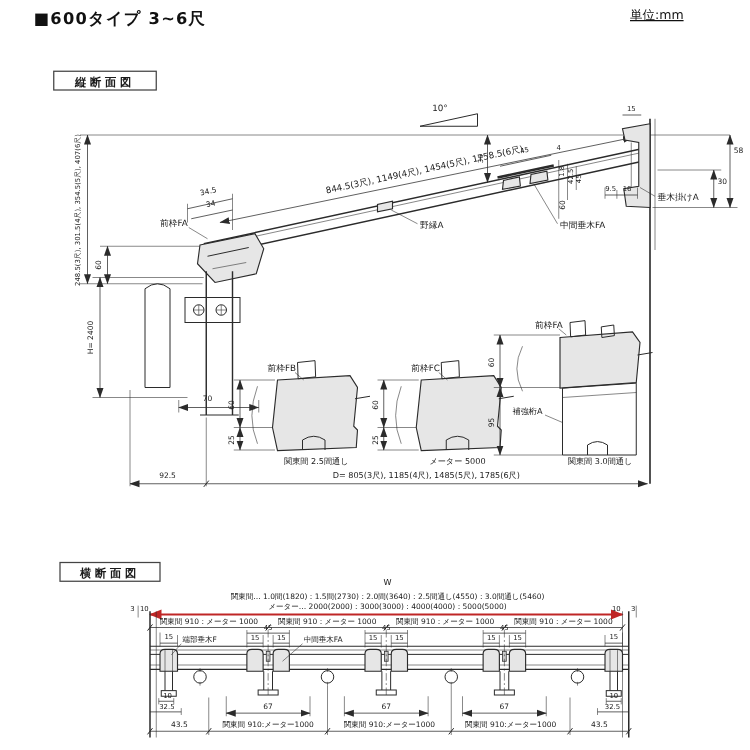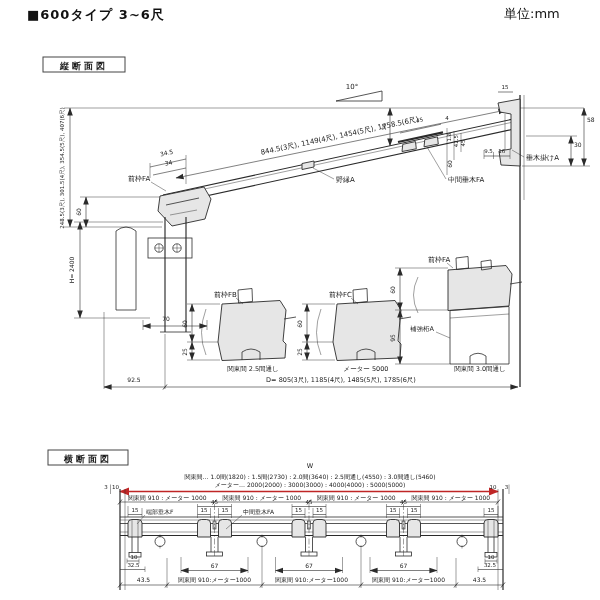--- a/index.html
+++ b/index.html
@@ -1,19 +1,19 @@
 <!DOCTYPE html>
 <html><head>
 <meta charset="utf-8">
 <style>
   html,body{margin:0;padding:0;background:#fff;}
   .page{position:relative;width:600px;height:600px;background:#ffffff;overflow:hidden;
         font-family:"DejaVu Sans","Liberation Sans",sans-serif;color:#111;}
   .title{position:absolute;left:27px;top:6px;font-size:13px;font-weight:bold;letter-spacing:1px;}
-  .unit{position:absolute;left:504px;top:5px;font-size:13px;}
+  .unit{position:absolute;left:504px;top:5px;font-size:10px;text-decoration:underline;}
   svg{position:absolute;left:0;top:0;}
   svg text{font-family:"DejaVu Sans","Liberation Sans",sans-serif;fill:#1a1a1a;}
   .t55{font-size:5.5px}.t6{font-size:6px}.t65{font-size:6.5px}.t7{font-size:7px}
   .t9{font-size:9px;font-weight:bold;letter-spacing:3px}
   .mid{text-anchor:middle}
   .thin{stroke:#2b2b2b;stroke-width:0.45;fill:none}
   .dim{stroke:#2b2b2b;stroke-width:0.6;fill:none}
   .med{stroke:#2b2b2b;stroke-width:0.8;fill:none}
   .main{stroke:#2b2b2b;stroke-width:1.15;fill:none}
   .fillg{fill:#e6e6e6;stroke:#2b2b2b;stroke-width:0.9}

